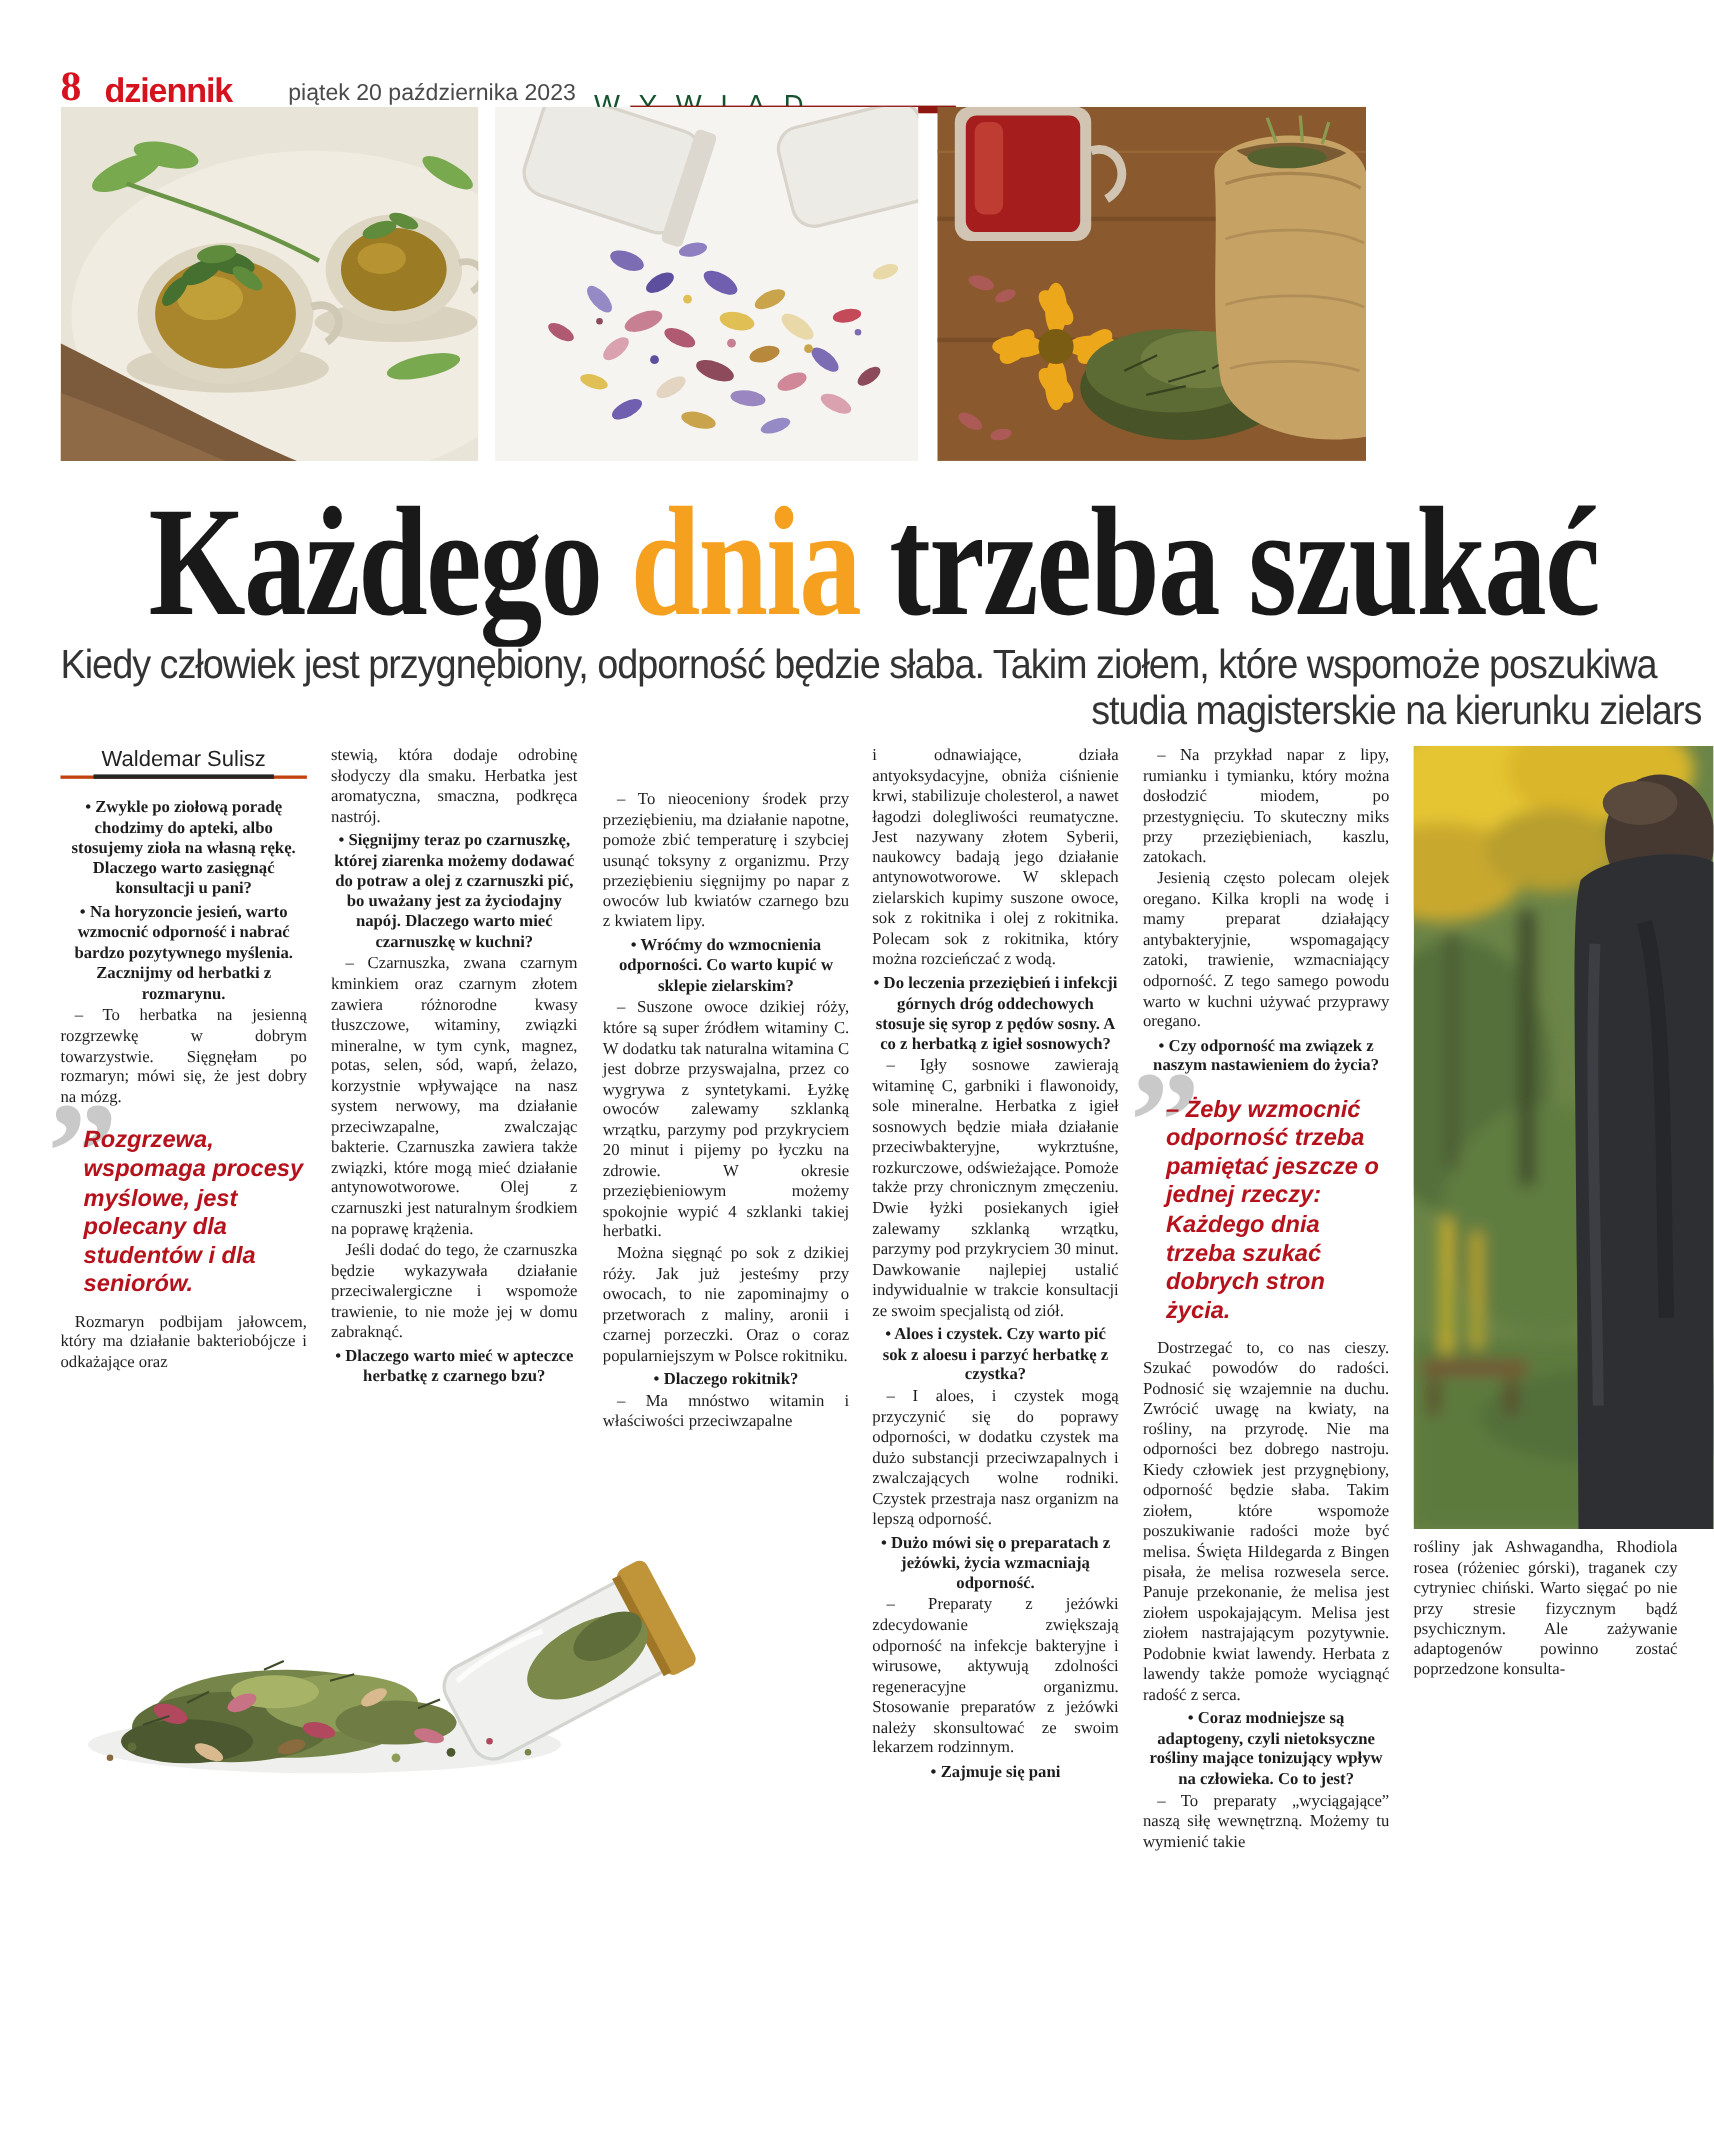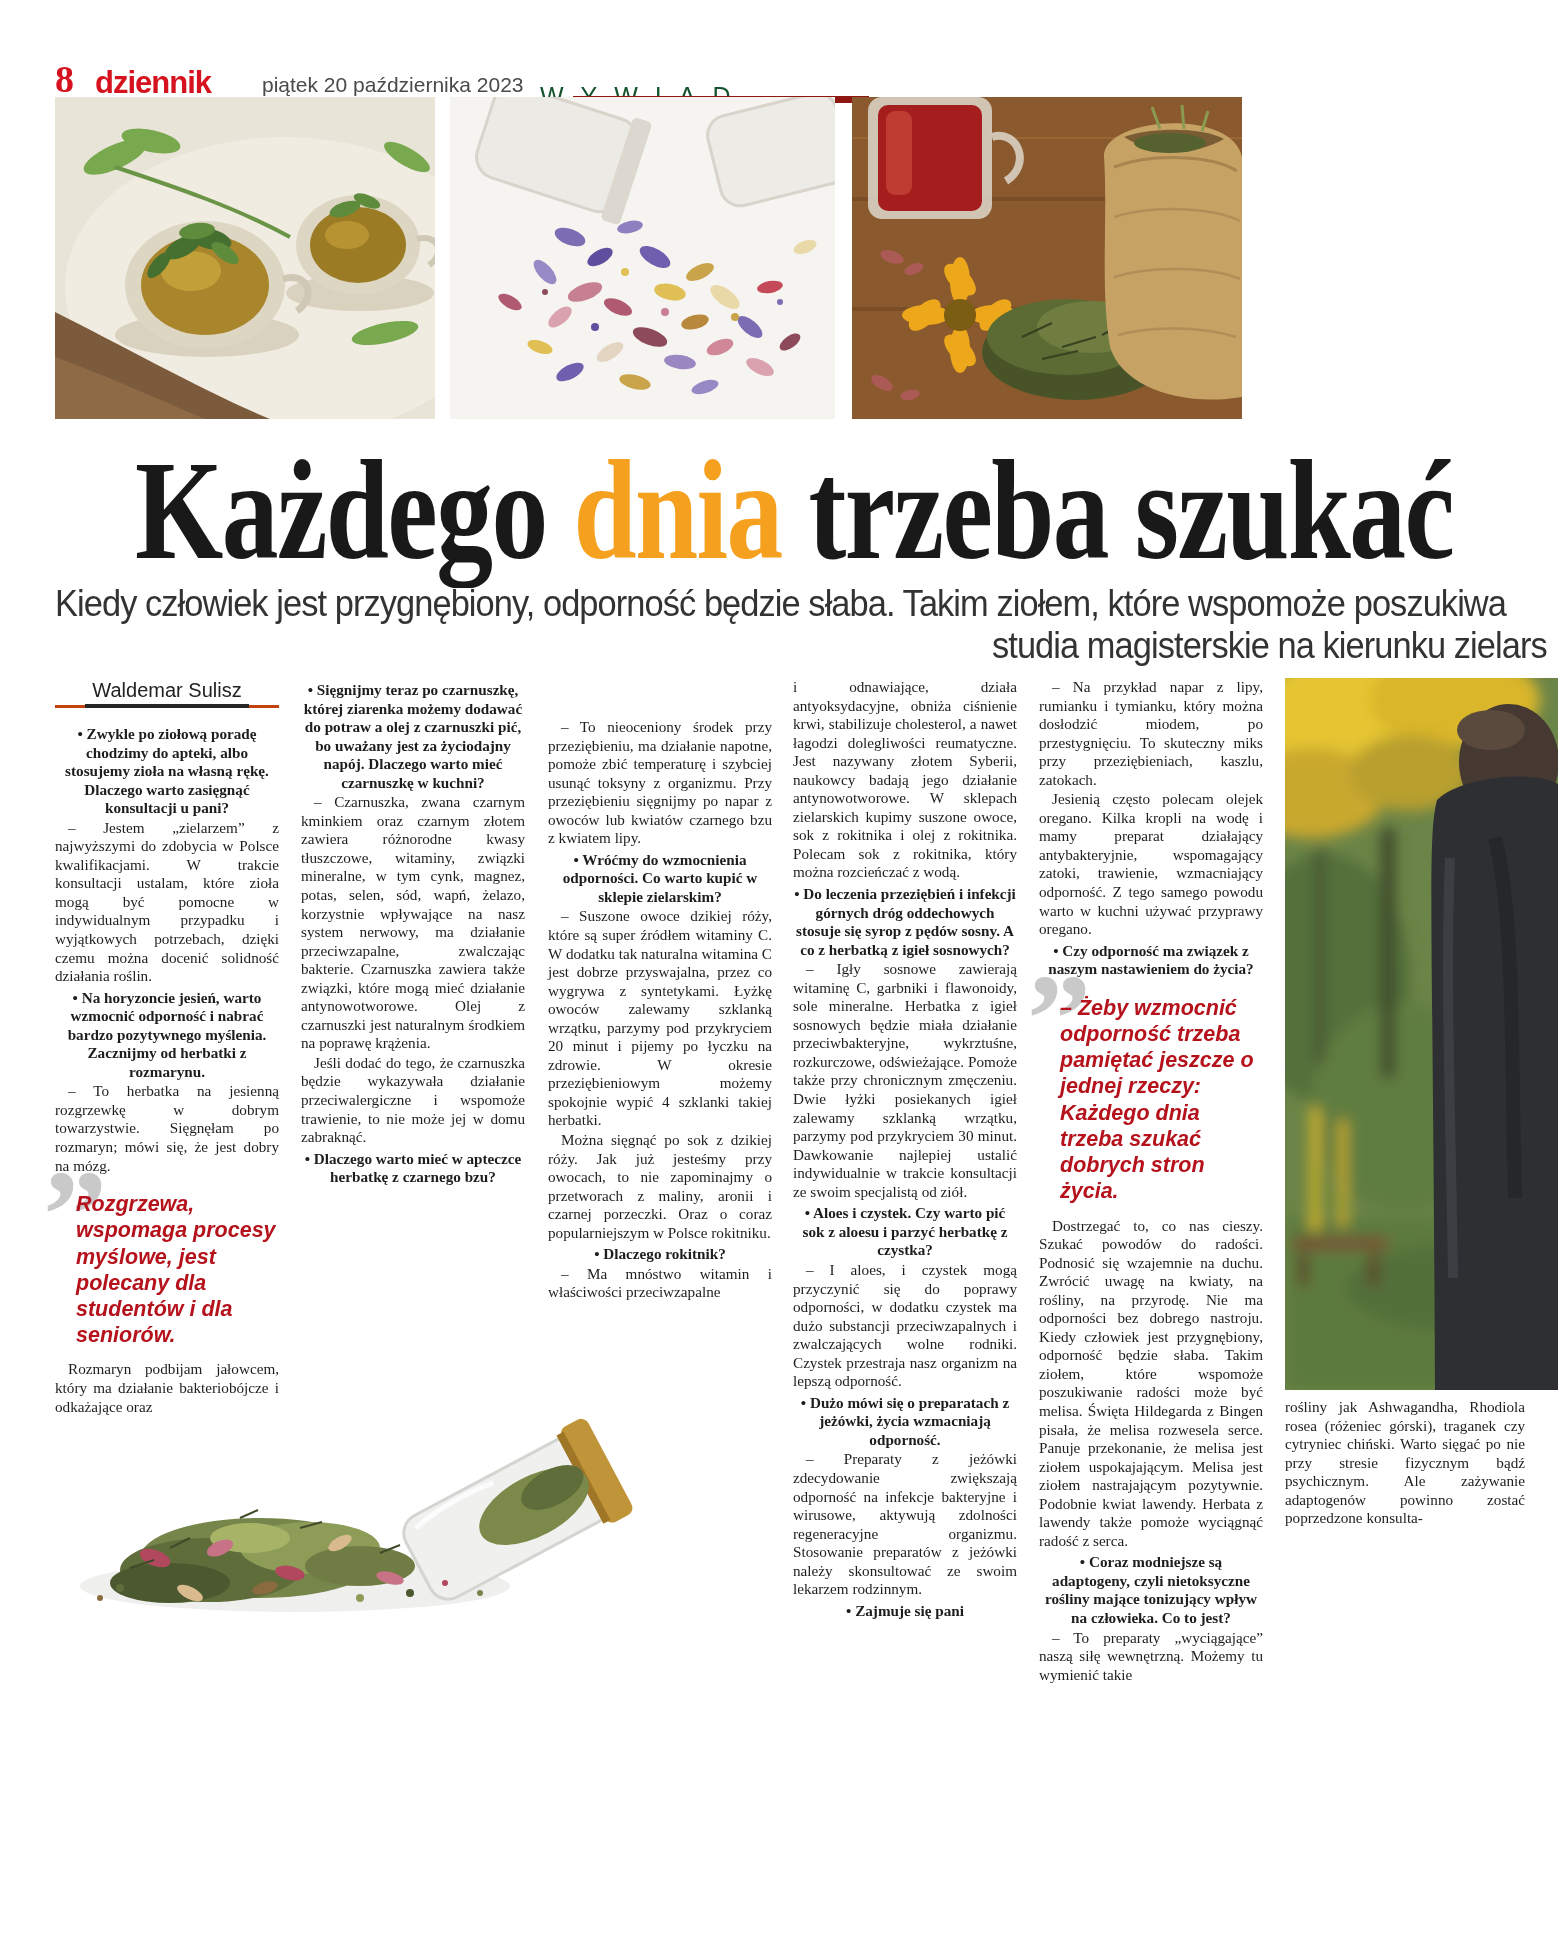--- a/index.html
+++ b/index.html
@@ -189,27 +189,27 @@
     <span class="hl"><span>Każdego </span><span class="accent">dnia</span><span> trzeba szukać</span></span>
   </div>
 
   <div class="sub1"><span>Kiedy człowiek jest przygnębiony, odporność będzie słaba. Takim ziołem, które wspomoże poszukiwa</span></div>
   <div class="sub2"><span>studia magisterskie na kierunku zielars</span></div>
 
   <div class="byline"><b>Waldemar Sulisz</b></div>
 
   <div class="col" style="left:55px;top:722px;">
       <p class="q">• Zwykle po ziołową poradę chodzimy do apteki, albo stosujemy zioła na własną rękę. Dlaczego warto zasięgnąć konsultacji u pani?</p>
-      <p class="a">– Jestem „zielarzem” z najwyższymi do zdobycia w Polsce kwalifikacjami. W trakcie konsultacji ustalam, które zioła mogą być pomocne w indywidualnym przypadku i wyjątkowych potrzebach, dzięki czemu można docenić solidność działania roślin.</p>
       <p class="q">• Na horyzoncie jesień, warto wzmocnić odporność i nabrać bardzo pozytywnego myślenia. Zacznijmy od herbatki z rozmarynu.</p>
       <p class="a">– To herbatka na jesienną rozgrzewkę w dobrym towarzystwie. Sięgnęłam po rozmaryn; mówi się, że jest dobry na mózg.</p>
       <div class="quote"><span class="glyph">”</span><span class="qtext">Rozgrzewa, wspomaga procesy myślowe, jest polecany dla studentów i dla seniorów.</span></div>
       <p class="a">Rozmaryn podbijam jałowcem, który ma działanie bakteriobójcze i odkażające oraz</p>
     </div>
   <div class="col" style="left:301px;top:678px;">
+      <p class="cont">stewią, która dodaje odrobinę słodyczy dla smaku. Herbatka jest aromatyczna, smaczna, podkręca nastrój.</p>
       <p class="q">• Sięgnijmy teraz po czarnuszkę, której ziarenka możemy dodawać do potraw a olej z czarnuszki pić, bo uważany jest za życiodajny napój. Dlaczego warto mieć czarnuszkę w kuchni?</p>
       <p class="a">– Czarnuszka, zwana czarnym kminkiem oraz czarnym złotem zawiera różnorodne kwasy tłuszczowe, witaminy, związki mineralne, w tym cynk, magnez, potas, selen, sód, wapń, żelazo, korzystnie wpływające na nasz system nerwowy, ma działanie przeciwzapalne, zwalczając bakterie. Czarnuszka zawiera także związki, które mogą mieć działanie antynowotworowe. Olej z czarnuszki jest naturalnym środkiem na poprawę krążenia.</p>
       <p class="a">Jeśli dodać do tego, że czarnuszka będzie wykazywała działanie przeciwalergiczne i wspomoże trawienie, to nie może jej w domu zabraknąć.</p>
       <p class="q">• Dlaczego warto mieć w apteczce herbatkę z czarnego bzu?</p>
     </div>
   <div class="col" style="left:548px;top:678px;margin-top:40px;">
       <p class="a">– To nieoceniony środek przy przeziębieniu, ma działanie napotne, pomoże zbić temperaturę i szybciej usunąć toksyny z organizmu. Przy przeziębieniu sięgnijmy po napar z owoców lub kwiatów czarnego bzu z kwiatem lipy.</p>
       <p class="q">• Wróćmy do wzmocnienia odporności. Co warto kupić w sklepie zielarskim?</p>
       <p class="a">– Suszone owoce dzikiej róży, które są super źródłem witaminy C. W dodatku tak naturalna witamina C jest dobrze przyswajalna, przez co wygrywa z syntetykami. Łyżkę owoców zalewamy szklanką wrzątku, parzymy pod przykryciem 20 minut i pijemy po łyczku na zdrowie. W okresie przeziębieniowym możemy spokojnie wypić 4 szklanki takiej herbatki.</p>
       <p class="a">Można sięgnąć po sok z dzikiej róży. Jak już jesteśmy przy owocach, to nie zapominajmy o przetworach z maliny, aronii i czarnej porzeczki. Oraz o coraz popularniejszym w Polsce rokitniku.</p>

